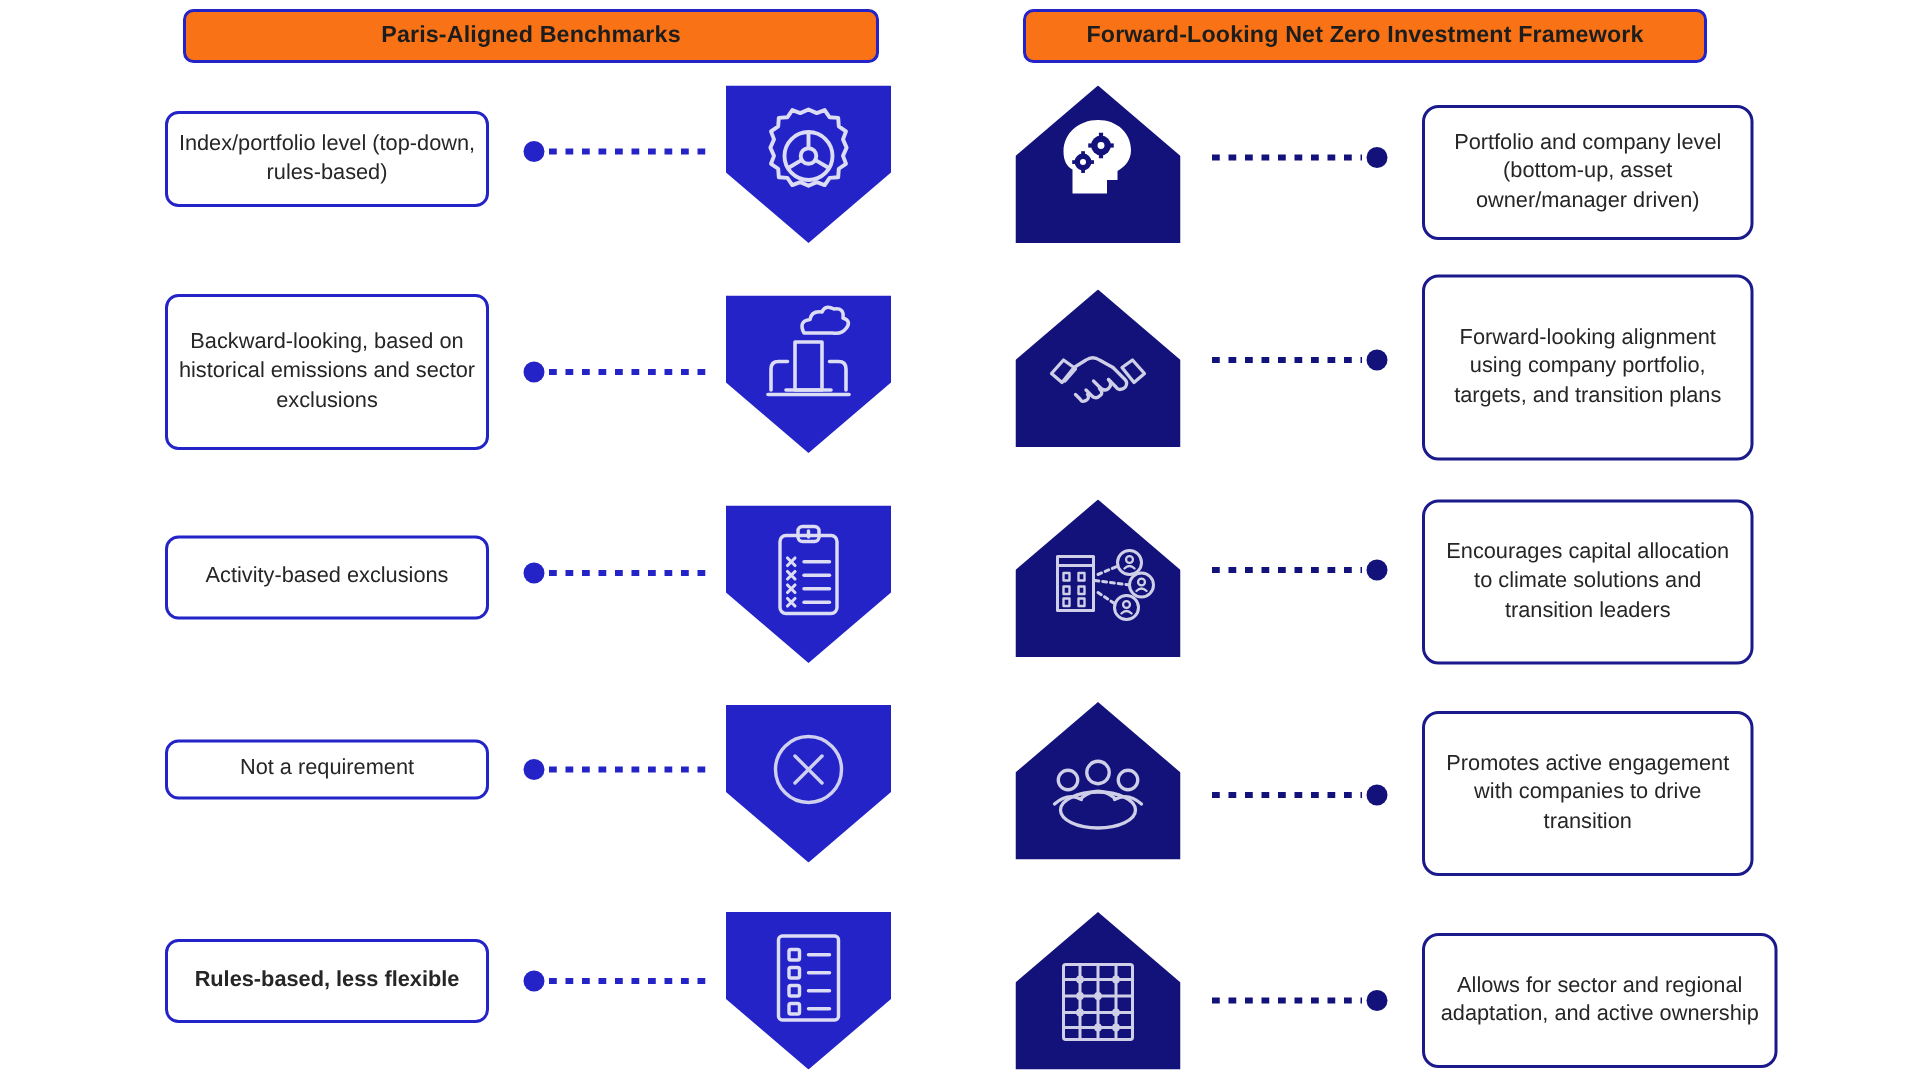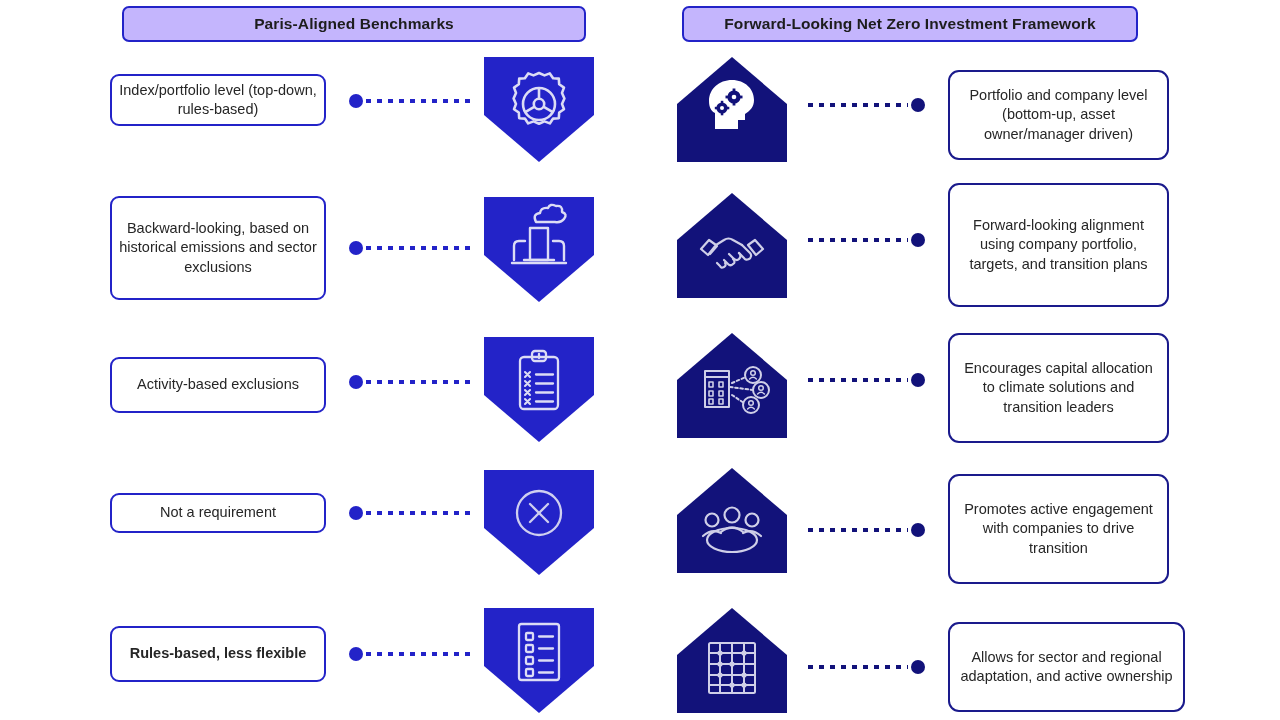--- a/index.html
+++ b/index.html
@@ -20,21 +20,21 @@
     height: 720px;
     background: #ffffff;
   }
 
   
   .col-header {
     position: absolute;
     box-sizing: border-box;
     border: 2px solid #2323c8;
     border-radius: 7px;
-    background: #c4b5fd;
+    background: #f97316;
     display: flex;
     align-items: center;
     justify-content: center;
     font-weight: bold;
     color: #1d1d1d;
     letter-spacing: 0.1px;
   }
   #header-left  { left: 122px; top: 6px;  width: 464px; height: 36px; font-size: 15.5px; }
   #header-right { left: 682px; top: 6px;  width: 456px; height: 36px; font-size: 15.5px; }
 
@@ -54,21 +54,21 @@
     line-height: 1.32;
     padding: 3px 7px;
   }
   .txtbox.right {
     border-color: #1a1a8c;
     border-radius: 11px;
     margin-left: 15px;
   }
 
   
-  #lbox0 { left: 110px; top: 74px;  width: 216px; height: 52px; }
+  #lbox0 { left: 110px; top: 74px;  width: 216px; height: 64px; }
   #lbox1 { left: 110px; top: 196px; width: 216px; height: 104px; }
   #lbox2 { left: 110px; top: 357px; width: 216px; height: 56px; }
   #lbox3 { left: 110px; top: 493px; width: 216px; height: 40px; }
   #lbox4 { left: 110px; top: 626px; width: 216px; height: 56px; font-weight: bold; }
 
   
   #rbox0 { left: 933px; top: 70px;  width: 221px; height: 90px; }
   #rbox1 { left: 933px; top: 183px; width: 221px; height: 124px; }
   #rbox2 { left: 933px; top: 333px; width: 221px; height: 110px; }
   #rbox3 { left: 933px; top: 474px; width: 221px; height: 110px; }

